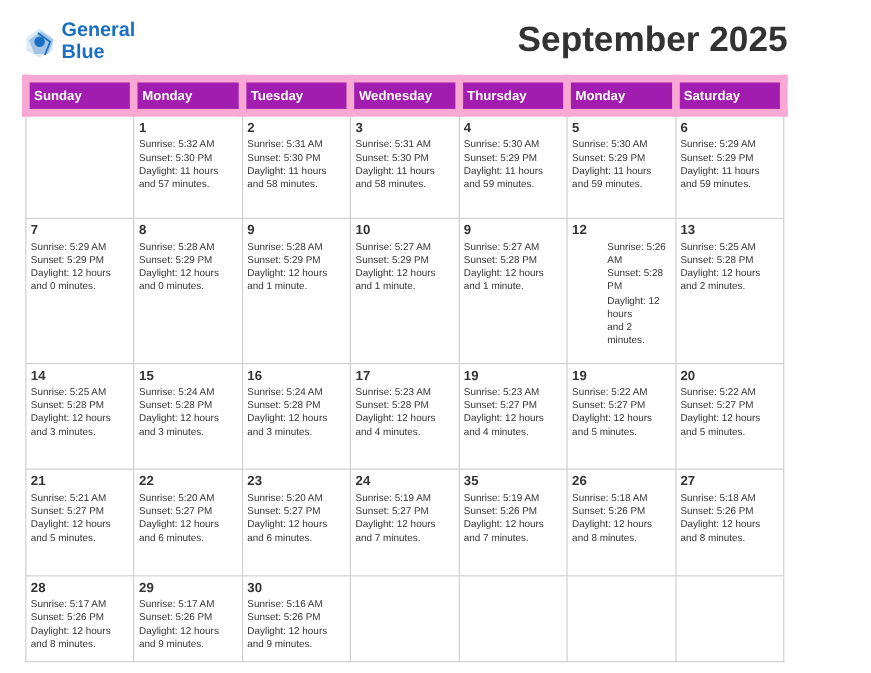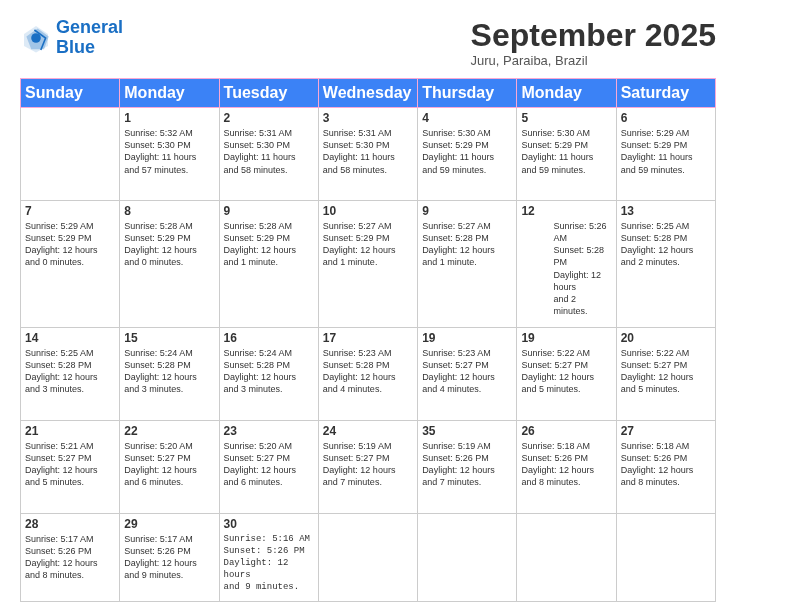--- a/index.html
+++ b/index.html
@@ -55,27 +55,27 @@
       color: #555;
     }
     .calendar {
       flex: 1;
       border: 1px solid #ccc;
       border-collapse: collapse;
       width: 100%;
       table-layout: fixed;
     }
     .calendar th {
-      background-color: #3b82f6;
+      background-color: #a21caf;
       color: #fff;
-      font-size: 16px;
+      font-size: 12px;
       font-weight: bold;
       padding: 5px 4px;
       text-align: left;
-      border: 1px solid #f9a8d4;
+      border: 7px solid #f9a8d4;
     }
     .calendar td {
       vertical-align: top;
       border: 1px solid #ccc;
       padding: 3px 4px;
       font-size: 9.5px;
       color: #333;
       height: 88px;
     }
     .day-num {
@@ -108,21 +108,20 @@
         <path d="M18 10 L32 20 L26 35" stroke="#1a6fc4" stroke-width="2" fill="none"></path>
         <circle cx="20" cy="20" r="6" fill="#1a6fc4"></circle>
       </svg>
       <div class="logo-text">
         <div><span>General</span></div>
         <div><span style="color:#1a6fc4">Blue</span></div>
       </div>
     </div>
     <div class="title-block">
       <div class="month-title">September 2025</div>
-      <div class="subtitle">Juru, Paraiba, Brazil</div>
     </div>
   </div>
 
   <table class="calendar">
     <thead>
       <tr>
 
       <th>Sunday</th>
           <th>Monday</th>
           <th>Tuesday</th>
@@ -341,21 +340,21 @@
           </td>
           <td>
             <span class="day-num">29</span>
             <div class="cell-info" style="white-space: pre-line;">Sunrise: 5:17 AM
 Sunset: 5:26 PM
 Daylight: 12 hours
 and 9 minutes.</div>
           </td>
           <td>
             <span class="day-num">30</span>
-            <div class="cell-info" style="white-space: pre-line; font-family: Liberation Mono, monospace;">Sunrise: 5:16 AM
+            <div class="cell-info" style="white-space: pre-line;">Sunrise: 5:16 AM
 Sunset: 5:26 PM
 Daylight: 12 hours
 and 9 minutes.</div>
           </td>
           <td class="empty-cell"></td>
           <td class="empty-cell"></td>
           <td class="empty-cell"></td>
           <td class="empty-cell"></td>
         </tr>
       </tbody>

